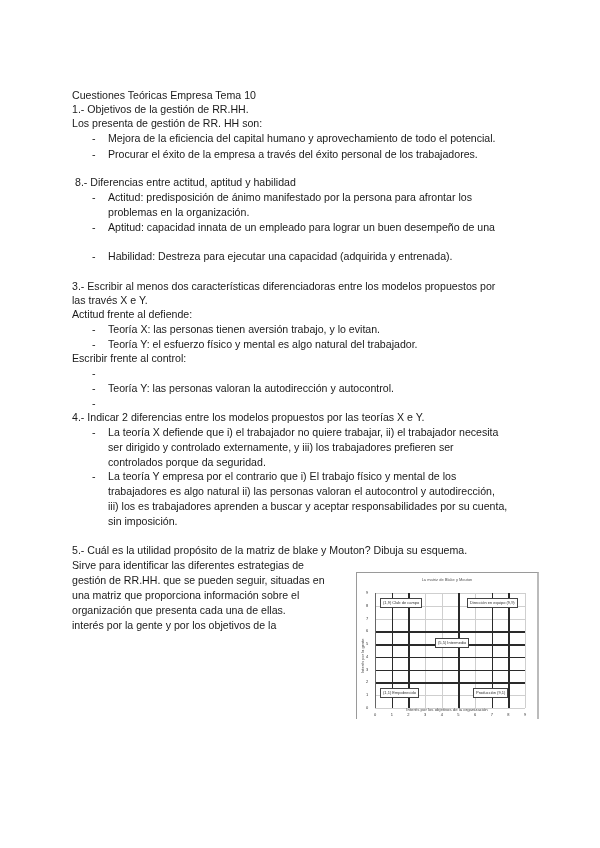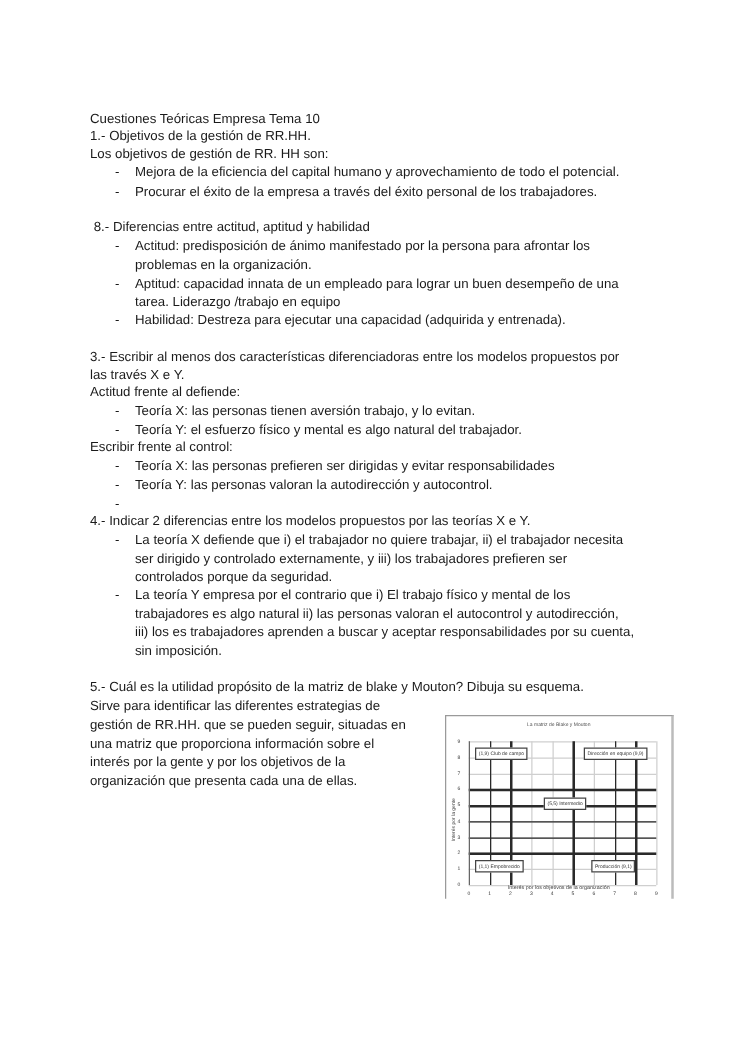--- a/index.html
+++ b/index.html
@@ -35,68 +35,66 @@
           white-space: nowrap; color: #333; line-height: 6px; }
 </style>
 </head>
 <body>
 
 <div class="page">
 
   <div class="line" style="top:72px">Cuestiones Teóricas Empresa Tema 10</div>
 
   <div class="line" style="top:86px">1.- Objetivos de la gestión de RR.HH.</div>
-  <div class="line" style="top:100px">Los objetivos de gestión de RR. HH son:</div>
+  <div class="line" style="top:100px">Los presenta de gestión de RR. HH son:</div>
   <div class="dash" style="top:115px">-</div>
   <div class="bullet ind" style="top:115px">Mejora de la eficiencia del capital humano y aprovechamiento de todo el potencial.</div>
   <div class="dash" style="top:131px">-</div>
   <div class="bullet ind" style="top:131px">Procurar el éxito de la empresa a través del éxito personal de los trabajadores.</div>
 
   <div class="line" style="top:159px; left:75px">8.- Diferencias entre actitud, aptitud y habilidad</div>
   <div class="dash" style="top:174px">-</div>
   <div class="bullet ind" style="top:174px">Actitud: predisposición de ánimo manifestado por la persona para afrontar los</div>
   <div class="bullet ind" style="top:189px">problemas en la organización.</div>
   <div class="dash" style="top:204px">-</div>
   <div class="bullet ind" style="top:204px">Aptitud: capacidad innata de un empleado para lograr un buen desempeño de una</div>
-  <div class="bullet ind" style="top:219px">tarea. Liderazgo /trabajo en equipo</div>
   <div class="dash" style="top:233px">-</div>
   <div class="bullet ind" style="top:233px">Habilidad: Destreza para ejecutar una capacidad (adquirida y entrenada).</div>
 
   <div class="line" style="top:263px">3.- Escribir al menos dos características diferenciadoras entre los modelos propuestos por</div>
   <div class="line" style="top:277px">las través X e Y.</div>
   <div class="line" style="top:291px">Actitud frente al defiende:</div>
   <div class="dash" style="top:306px">-</div>
   <div class="bullet ind" style="top:306px">Teoría X: las personas tienen aversión trabajo, y lo evitan.</div>
   <div class="dash" style="top:321px">-</div>
   <div class="bullet ind" style="top:321px">Teoría Y: el esfuerzo físico y mental es algo natural del trabajador.</div>
   <div class="line" style="top:335px">Escribir frente al control:</div>
   <div class="dash" style="top:350px">-</div>
-  <div class="bullet ind" style="top:350px">Teoría X: las personas prefieren ser dirigidas y evitar responsabilidades</div>
   <div class="dash" style="top:365px">-</div>
   <div class="bullet ind" style="top:365px">Teoría Y: las personas valoran la autodirección y autocontrol.</div>
   <div class="dash" style="top:380px">-</div>
 
   <div class="line" style="top:394px">4.- Indicar 2 diferencias entre los modelos propuestos por las teorías X e Y.</div>
   <div class="dash" style="top:409px">-</div>
   <div class="bullet ind" style="top:409px">La teoría X defiende que i) el trabajador no quiere trabajar, ii) el trabajador necesita</div>
   <div class="bullet ind" style="top:424px">ser dirigido y controlado externamente, y iii) los trabajadores prefieren ser</div>
   <div class="bullet ind" style="top:439px">controlados porque da seguridad.</div>
   <div class="dash" style="top:453px">-</div>
   <div class="bullet ind" style="top:453px">La teoría Y empresa por el contrario que i) El trabajo físico y mental de los</div>
   <div class="bullet ind" style="top:468px">trabajadores es algo natural ii) las personas valoran el autocontrol y autodirección,</div>
   <div class="bullet ind" style="top:483px">iii) los es trabajadores aprenden a buscar y aceptar responsabilidades por su cuenta,</div>
   <div class="bullet ind" style="top:498px">sin imposición.</div>
 
   <div class="line" style="top:527px">5.- Cuál es la utilidad propósito de la matriz de blake y Mouton? Dibuja su esquema.</div>
   <div class="wrap-para">
     <span>Sirve para identificar las diferentes estrategias de</span>
     <span>gestión de RR.HH. que se pueden seguir, situadas en</span>
     <span>una matriz que proporciona información sobre el</span>
+    <span>organización que presenta cada una de ellas.</span>
     <span>interés por la gente y por los objetivos de la</span>
-    <span>organización que presenta cada una de ellas.</span>
   </div>
 
   <div class="chart">
     <div class="chart-title">La matriz de Blake y Mouton</div>
     <div class="plot">
 
       <div class="gl v" style="left:16.7px"></div>
       <div class="gl v" style="left:33.3px"></div>
       <div class="gl v" style="left:50px"></div>
       <div class="gl v" style="left:66.7px"></div>

